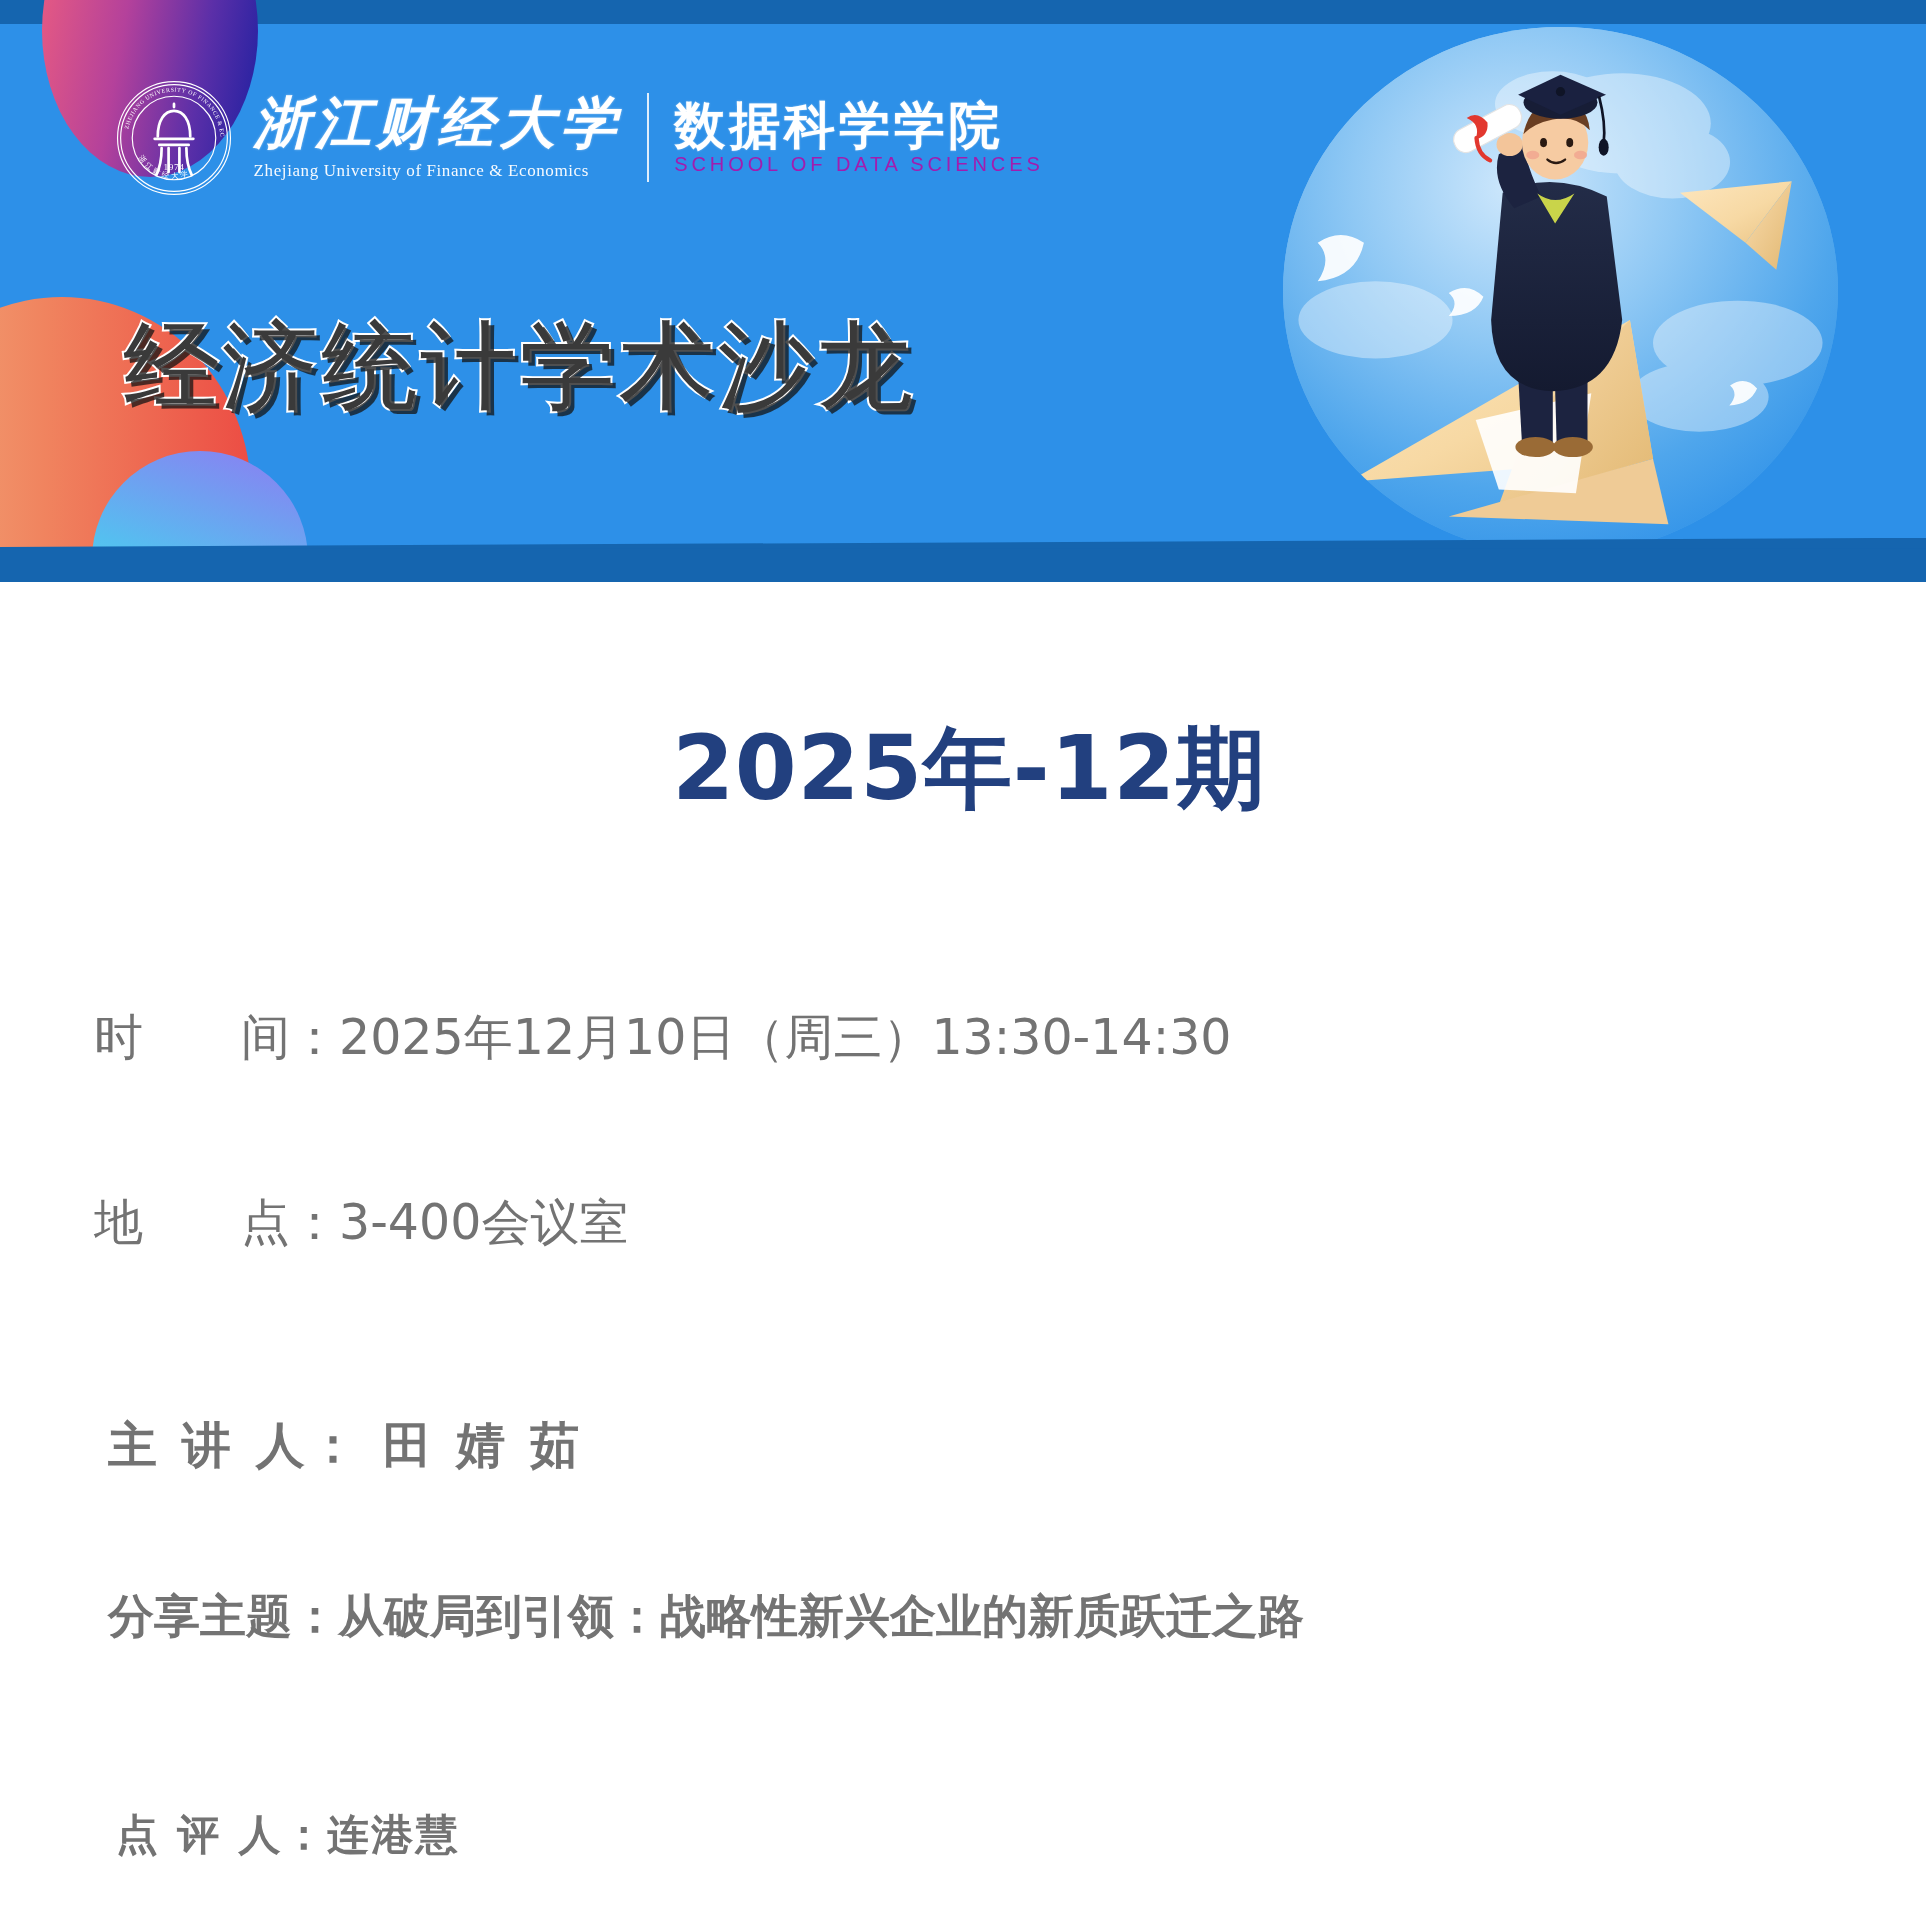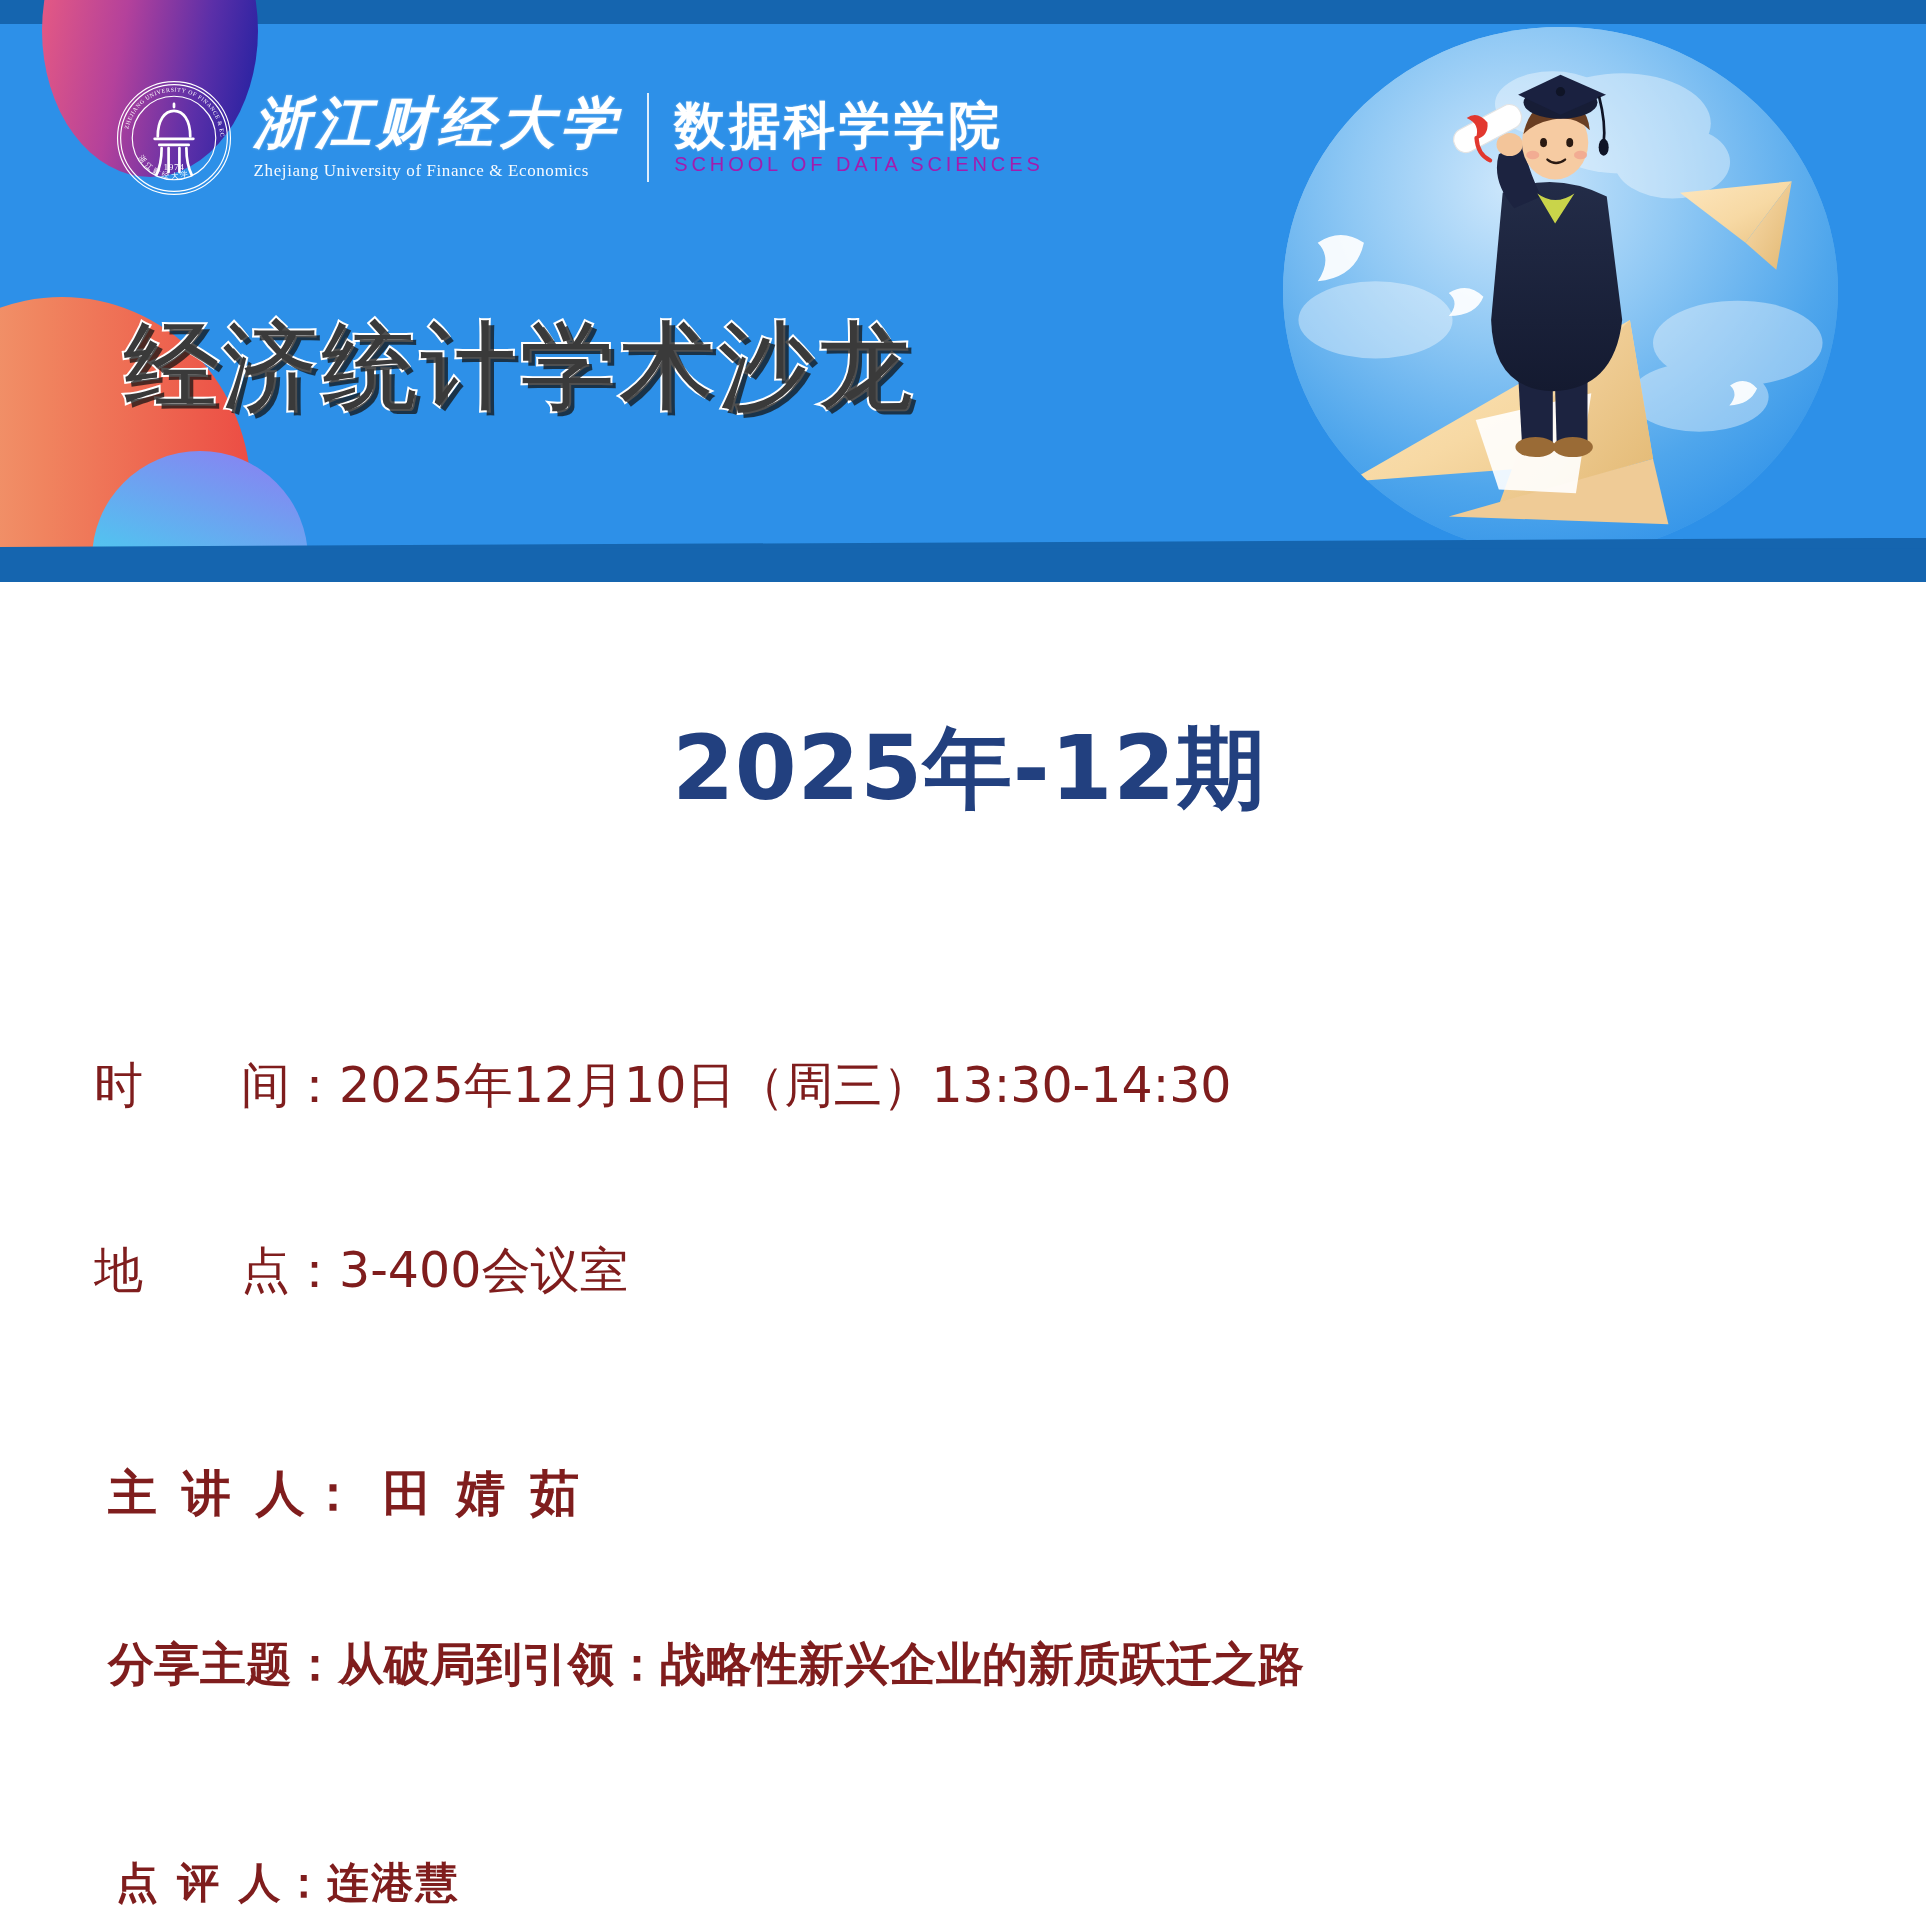--- a/index.html
+++ b/index.html
@@ -202,23 +202,22 @@
     font-family: "DejaVu Sans", "Liberation Sans", sans-serif;
     font-size: 89px;
     font-weight: 700;
     color: #22407F;
     letter-spacing: 0.8px;
   }
 
   .info-line {
     position: absolute;
     font-family: "DejaVu Sans", "Liberation Sans", sans-serif;
-    color: #7f1d1d;
-    white-space: nowrap;
-    margin-top: 48px;
+    color: #737373;
+    white-space: nowrap;
   }
   .line-time   { left: 94px; top: 1005px; font-size: 49px; font-weight: 400; }
   .line-place  { left: 94px; top: 1190px; font-size: 49px; font-weight: 400; }
   .line-speaker{ left: 108px; top: 1413px; font-size: 49px; font-weight: 700; letter-spacing: 3.9px;}
   .line-topic  { left: 108px; top: 1586px; font-size: 46px; font-weight: 700; }
   .line-review { left: 116px; top: 1807px; font-size: 42px; font-weight: 700; letter-spacing: 2.3px;}
 </style>
 </head>
 <body>
 

